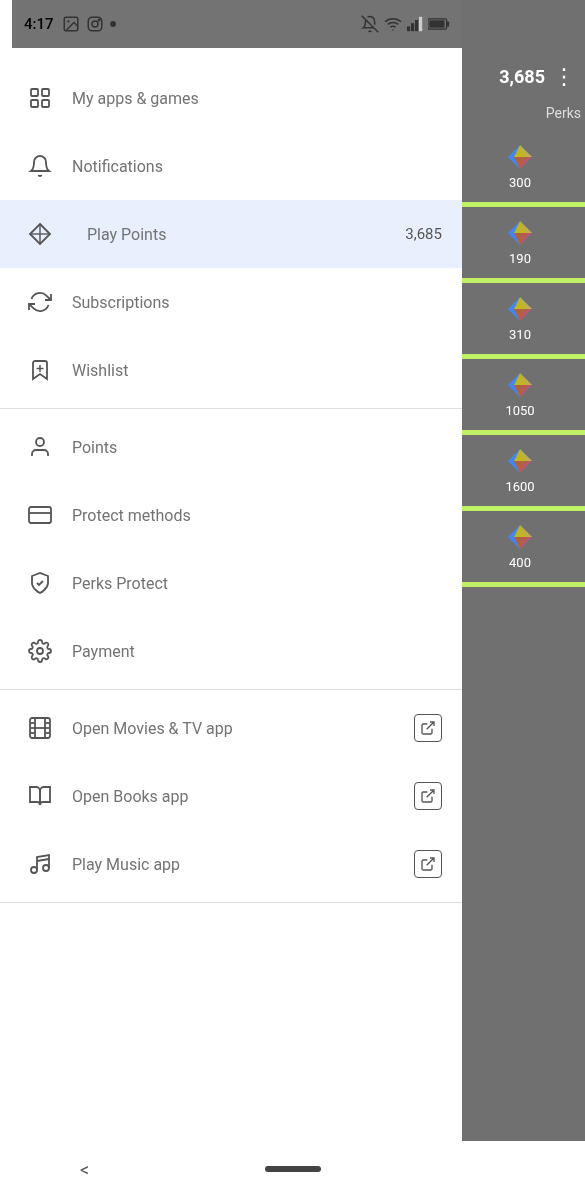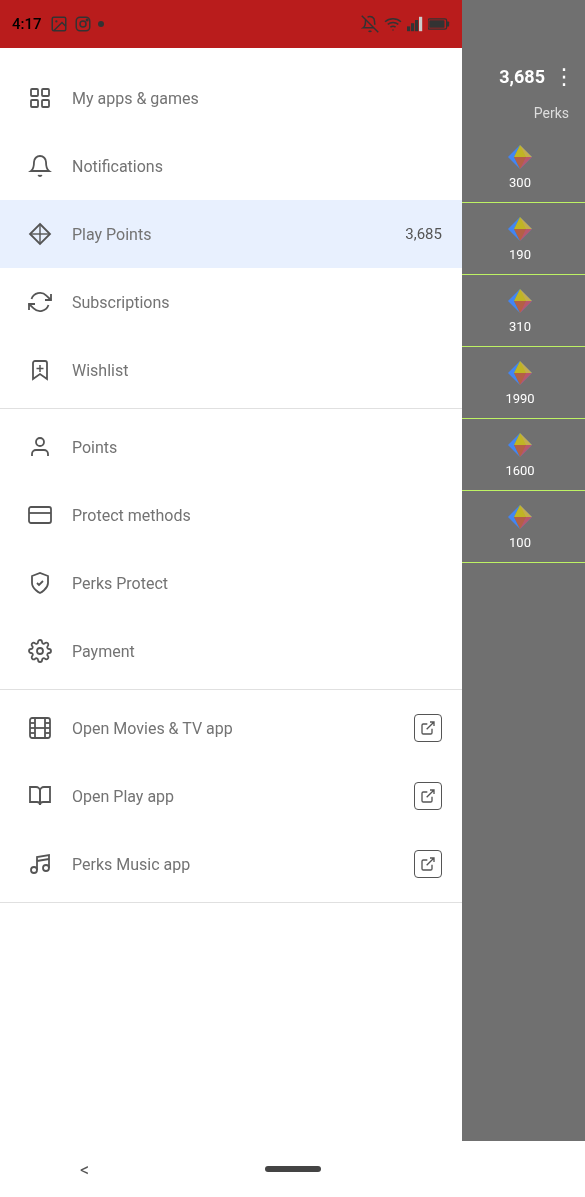--- a/index.html
+++ b/index.html
@@ -8,23 +8,23 @@
       height: 1197px;
       font-family: 'Roboto', Arial, sans-serif;
       background: #888;
       overflow: hidden;
       position: relative;
     }
 
     
     .status-bar {
       position: absolute;
-      top: 0; left: 0; right: 0;
+      top: 0; left: 12px; right: 0;
       height: 48px;
-      background: #b91c1c;
+      background: #737373;
       display: flex;
       align-items: center;
       padding: 0 12px;
       z-index: 10;
     }
     .status-time {
       font-size: 15px;
       font-weight: 500;
       color: #000;
     }
@@ -83,30 +83,30 @@
     .three-dot {
       color: #fff;
       font-size: 22px;
       cursor: pointer;
     }
 
     .perks-label {
       color: #ddd;
       font-size: 14px;
       text-align: right;
-      padding-right: 16px;
+      padding-right: 4px;
       margin-bottom: 10px;
     }
 
     .perk-item {
       display: flex;
       flex-direction: column;
       align-items: center;
       padding: 12px 0;
-      border-bottom: 1px solid #bef264;
+      border-bottom: 5px solid #bef264;
     }
 
     .perk-points {
       color: #fff;
       font-size: 13px;
       margin-top: 4px;
     }
 
     
     .diamond-icon {
@@ -150,20 +150,21 @@
       display: flex;
       align-items: center;
       padding: 0 20px;
       height: 68px;
       cursor: pointer;
       position: relative;
     }
 
     .menu-item.active {
       background: #e8f0fe;
+      gap: 15px;
     }
 
     .menu-icon {
       width: 40px;
       display: flex;
       align-items: center;
       justify-content: center;
       color: #444;
       flex-shrink: 0;
     }
@@ -270,39 +271,39 @@
     </svg>
     <span class="perk-points">310</span>
   </div>
   <div class="perk-item">
     <svg class="diamond-icon" viewBox="0 0 28 28">
       <polygon points="14,2 26,14 14,26 2,14" fill="#4285F4"></polygon>
       <polygon points="14,2 20,14 14,26 8,14" fill="#34A853" opacity="0.85"></polygon>
       <polygon points="14,2 26,14 14,14 8,14" fill="#FBBC05" opacity="0.7"></polygon>
       <polygon points="14,14 26,14 14,26 8,14" fill="#EA4335" opacity="0.7"></polygon>
     </svg>
-    <span class="perk-points">1990</span>
+    <span class="perk-points">1050</span>
   </div>
   <div class="perk-item">
     <svg class="diamond-icon" viewBox="0 0 28 28">
       <polygon points="14,2 26,14 14,26 2,14" fill="#4285F4"></polygon>
       <polygon points="14,2 20,14 14,26 8,14" fill="#34A853" opacity="0.85"></polygon>
       <polygon points="14,2 26,14 14,14 8,14" fill="#FBBC05" opacity="0.7"></polygon>
       <polygon points="14,14 26,14 14,26 8,14" fill="#EA4335" opacity="0.7"></polygon>
     </svg>
     <span class="perk-points">1600</span>
   </div>
   <div class="perk-item">
     <svg class="diamond-icon" viewBox="0 0 28 28">
       <polygon points="14,2 26,14 14,26 2,14" fill="#4285F4"></polygon>
       <polygon points="14,2 20,14 14,26 8,14" fill="#34A853" opacity="0.85"></polygon>
       <polygon points="14,2 26,14 14,14 8,14" fill="#FBBC05" opacity="0.7"></polygon>
       <polygon points="14,14 26,14 14,26 8,14" fill="#EA4335" opacity="0.7"></polygon>
     </svg>
-    <span class="perk-points">100</span>
+    <span class="perk-points">400</span>
   </div>
 </div>
 
 <div class="drawer">
 
   <div class="status-bar">
     <span class="status-time">4:17</span>
     <div class="status-icons">
 
       <svg width="18" height="18" viewBox="0 0 24 24" fill="#333">
@@ -506,38 +507,38 @@
       </div>
     </div>
 
     <div class="menu-item">
       <div class="menu-icon">
         <svg class="icon-svg" viewBox="0 0 24 24">
           <path d="M2 3h6a4 4 0 014 4v14a3 3 0 00-3-3H2z"></path>
           <path d="M22 3h-6a4 4 0 00-4 4v14a3 3 0 013-3h7z"></path>
         </svg>
       </div>
-      <span class="menu-label">Open Play app</span>
+      <span class="menu-label">Open Books app</span>
       <div class="menu-external">
         <svg width="16" height="16" viewBox="0 0 24 24" fill="none" stroke="#555" stroke-width="2">
           <path d="M15 3h6v6M10 14L21 3M18 13v6a2 2 0 01-2 2H5a2 2 0 01-2-2V8a2 2 0 012-2h6"></path>
         </svg>
       </div>
     </div>
 
     <div class="menu-item">
       <div class="menu-icon">
         <svg class="icon-svg" viewBox="0 0 24 24">
           <circle cx="6" cy="18" r="3"></circle>
           <circle cx="18" cy="16" r="3"></circle>
           <polyline points="9 18 9 5 21 3 21 16"></polyline>
           <line x1="9" y1="9" x2="21" y2="7"></line>
         </svg>
       </div>
-      <span class="menu-label">Perks Music app</span>
+      <span class="menu-label">Play Music app</span>
       <div class="menu-external">
         <svg width="16" height="16" viewBox="0 0 24 24" fill="none" stroke="#555" stroke-width="2">
           <path d="M15 3h6v6M10 14L21 3M18 13v6a2 2 0 01-2 2H5a2 2 0 01-2-2V8a2 2 0 012-2h6"></path>
         </svg>
       </div>
     </div>
 
     <div class="divider"></div>
 
 

